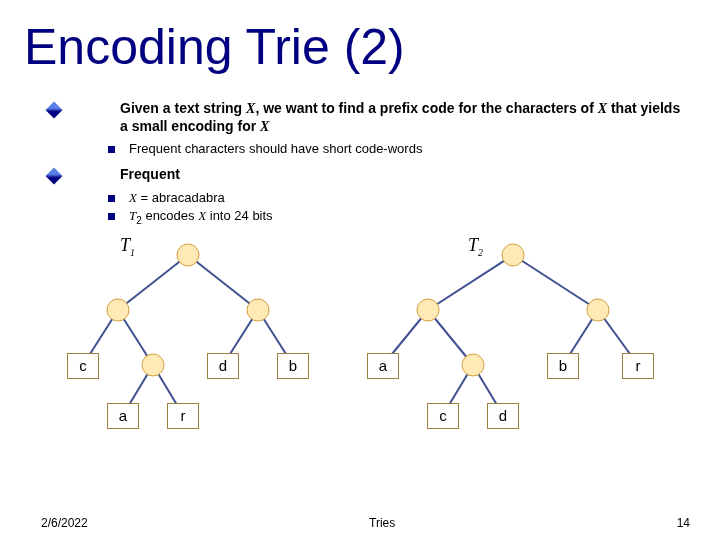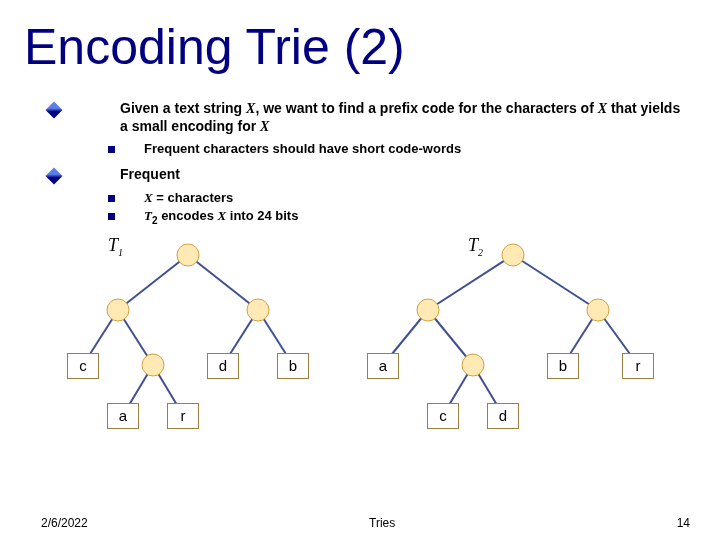--- a/index.html
+++ b/index.html
@@ -37,21 +37,21 @@
   }
   .bullet-text { flex: 1; font-weight: bold; line-height: 1.25; }
   .sub-list { margin: 6px 0 10px 60px; }
   .sub-row { display: flex; align-items: flex-start; margin-bottom: 2px; }
   .square {
     width: 7px; height: 7px;
     background: #000080;
     margin: 5px 14px 0 0;
     flex-shrink: 0;
   }
-  .sub-text { font-weight: bold; font-size: 13px; margin-left: 15px; }
+  .sub-text { font-weight: normal; font-size: 13px; }
   .ital { font-style: italic; font-family: "Times New Roman", serif; }
   .sub-num { font-size: 10px; vertical-align: sub; }
 
   .trees { position: relative; height: 210px; margin-top: 8px; }
   .tree-label {
     position: absolute;
     font-family: "Times New Roman", serif;
     font-style: italic;
     font-size: 18px;
   }
@@ -105,34 +105,34 @@
   </div>
 
   <div class="bullet-row">
     <div class="diamond"></div>
     <div class="bullet-text">Frequent</div>
   </div>
   <div class="sub-list">
     <div class="sub-row">
       <div class="square"></div>
       <div class="sub-text">
-        <span class="ital">X</span><span> = </span><span>characters</span>
+        <span class="ital">X</span><span> = </span><span>abracadabra</span>
       </div>
     </div>
     <div class="sub-row">
       <div class="square"></div>
       <div class="sub-text">
         <span class="ital">T</span><span class="sub-num">2</span><span> encodes </span><span class="ital">X</span><span> into </span><span>24</span><span> bits</span>
       </div>
     </div>
   </div>
 
   <div class="trees">
 
-    <div class="tree-label" style="left:60px; top:0;font-style:italic;">
+    <div class="tree-label" style="left:72px; top:0;font-style:italic;">
       <span>T</span><span class="sub-num">1</span>
     </div>
 
     <svg class="tree" width="290" height="200" style="left:10px; top:0;">
       <line x1="130" y1="20" x2="60" y2="75" stroke="#405090" stroke-width="2"></line>
       <line x1="130" y1="20" x2="200" y2="75" stroke="#405090" stroke-width="2"></line>
       <line x1="60" y1="75" x2="25" y2="130" stroke="#405090" stroke-width="2"></line>
       <line x1="60" y1="75" x2="95" y2="130" stroke="#405090" stroke-width="2"></line>
       <line x1="200" y1="75" x2="165" y2="130" stroke="#405090" stroke-width="2"></line>
       <line x1="200" y1="75" x2="235" y2="130" stroke="#405090" stroke-width="2"></line>

